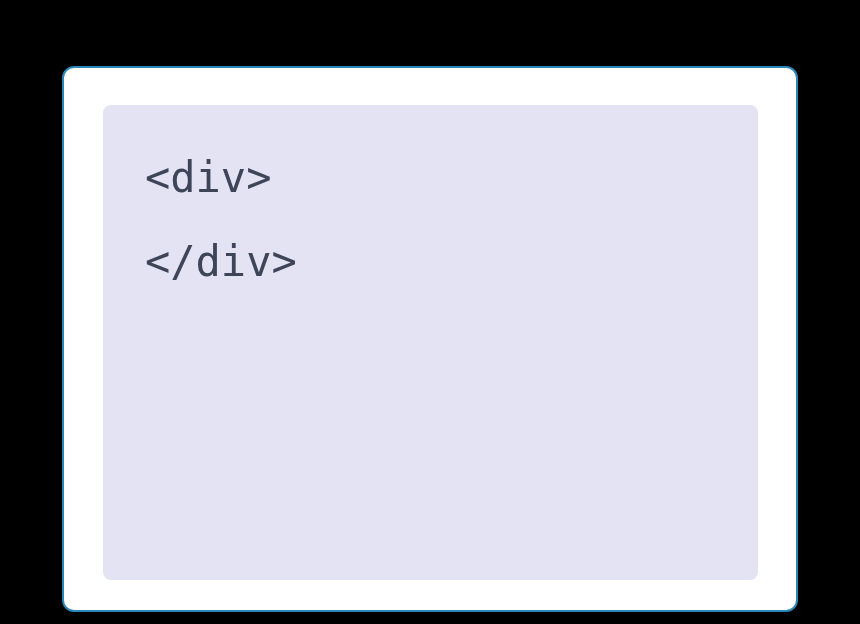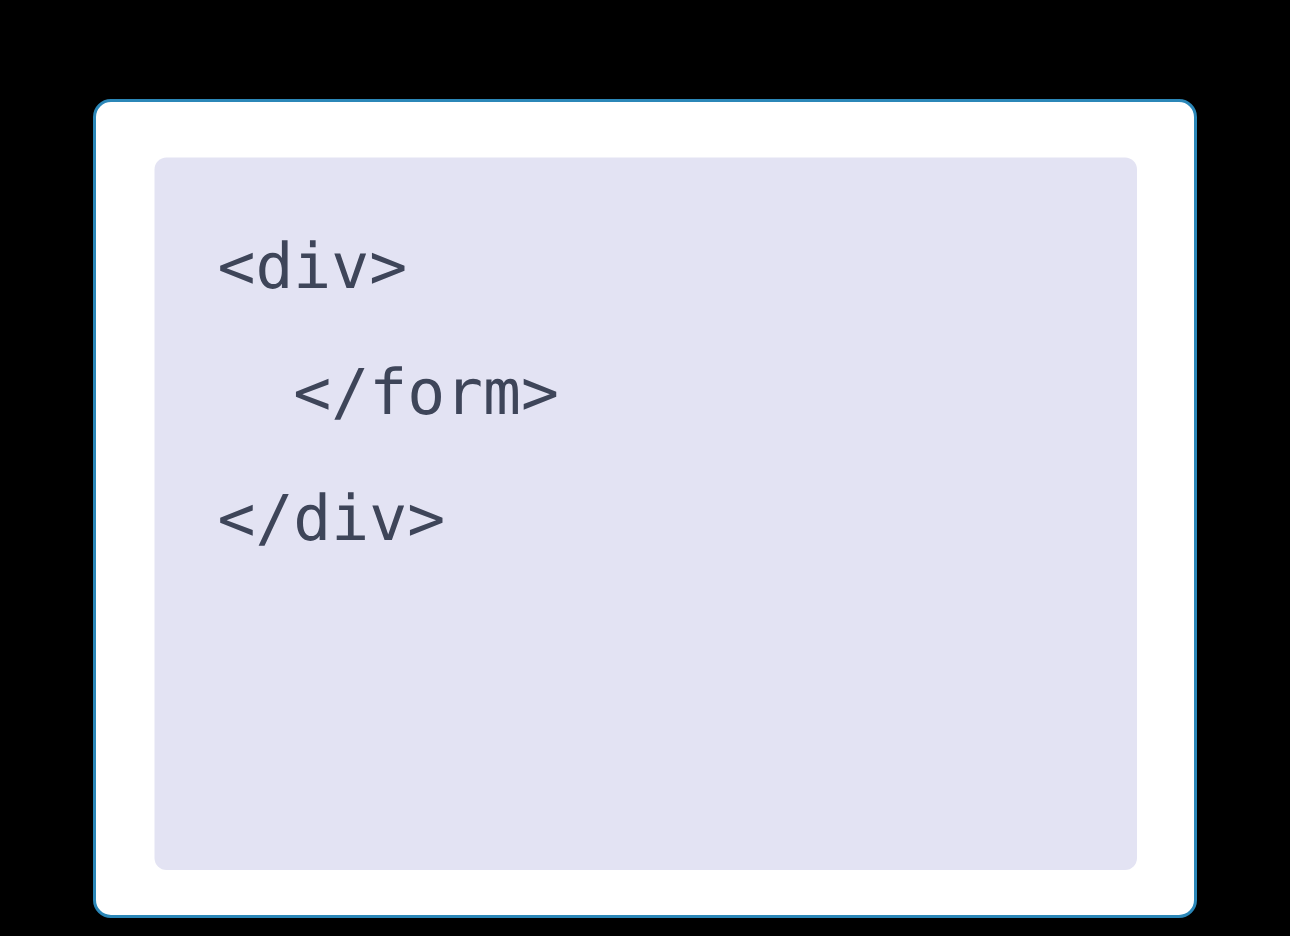--- a/index.html
+++ b/index.html
@@ -52,17 +52,16 @@
     font-weight: 500;
   }
 </style>
 </head>
 <body>
 
 <div class="stage">
   <div class="card">
     <div class="code-block">
       <div class="code-line">&lt;div&gt;</div>
-      <div class="code-line">  &lt;/form&gt;</div>
       <div class="code-line">&lt;/div&gt;</div>
     </div>
   </div>
 </div>
 
 </body></html>

